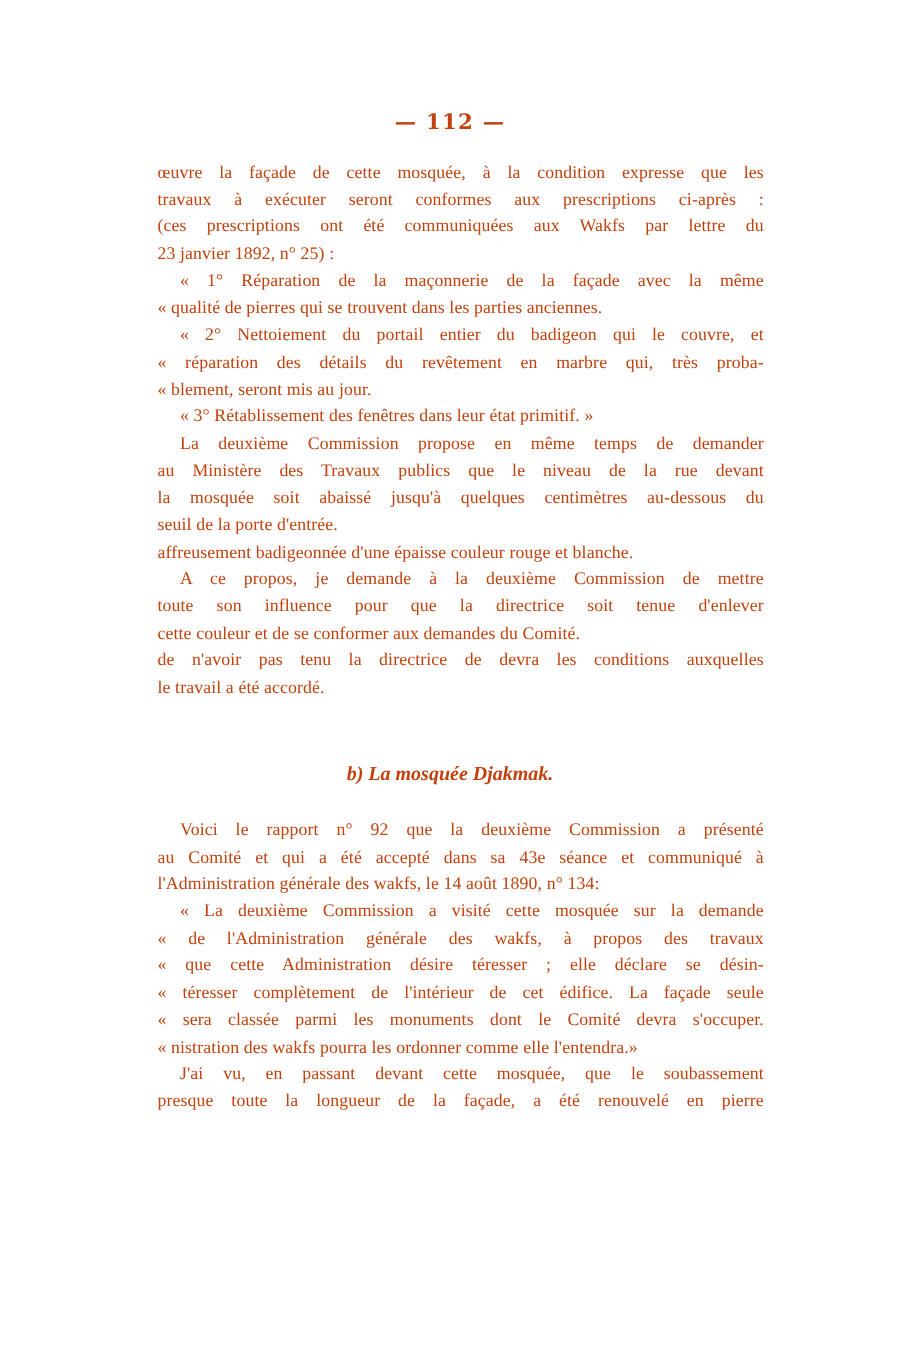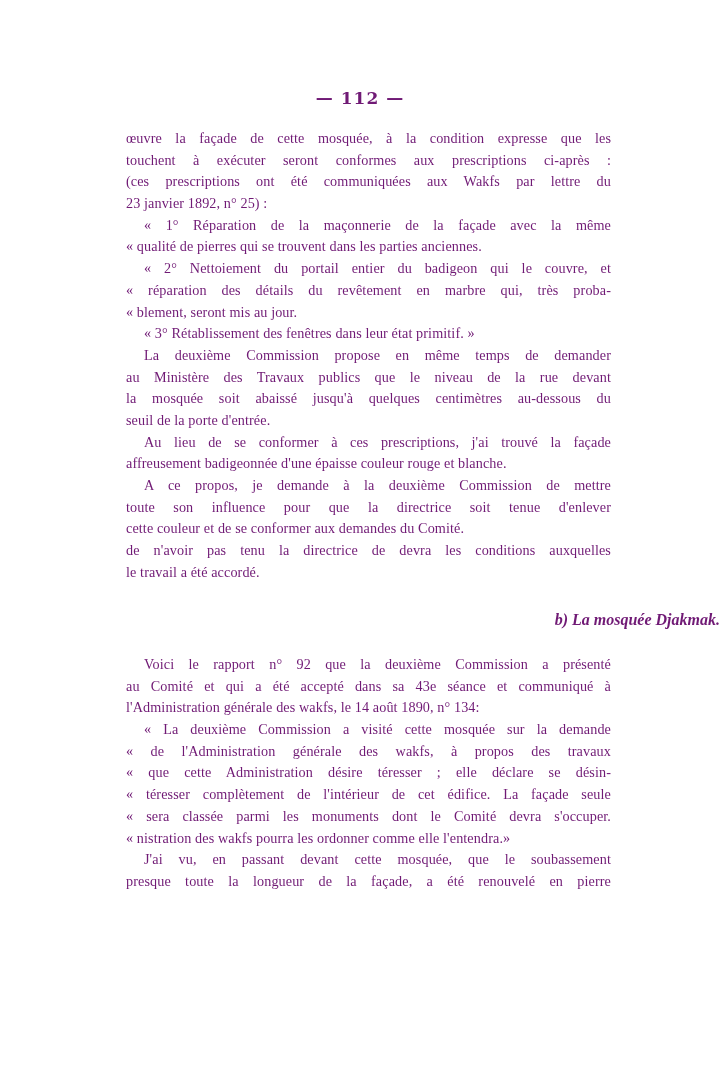--- a/index.html
+++ b/index.html
@@ -1,61 +1,60 @@
 <!DOCTYPE html>
 <html><head>
 <meta charset="utf-8">
 <style>
   html, body { margin: 0; padding: 0; background: #ffffff; }
   body { width: 720px; height: 1082px; position: relative; overflow: hidden; }
   .page {
     position: absolute; left: 0; top: 0; width: 720px; height: 1082px; background: #fff;
-    font-family: "DejaVu Serif", "Liberation Serif", serif; color: #701a75;
+    font-family: "DejaVu Serif", "Liberation Serif", serif; color: #c2410c;
   }
   .page-number {
     position: absolute; top: 88px; left: 0; width: 720px; text-align: center;
     font-weight: bold; font-size: 17px; letter-spacing: 1px;
   }
   .block { position: absolute; left: 126px; width: 485px; }
   .line {
     display: block; height: 21.7px; line-height: 21.7px; font-size: 14.2px;
     white-space: nowrap; text-align: justify; text-align-last: justify;
     font-family: "Liberation Serif", "DejaVu Serif", serif;
     font-weight: normal; letter-spacing: 0.1px;
   }
   .line.last { text-align-last: left; }
   .line.indent { padding-left: 18px; }
   .heading {
-    position: absolute; top: 611px; left: 0; width: 720px; text-align: right;
+    position: absolute; top: 611px; left: 0; width: 720px; text-align: center;
     font-family: "Liberation Serif", "DejaVu Serif", serif;
     font-style: italic; font-weight: bold; font-size: 16px;
   }
 </style>
 </head>
 <body>
 
 <div class="page">
   <div class="page-number">— 112 —</div>
 
   <div class="block" id="sec1" style="top:128px;">
       <span class="line">œuvre la façade de cette mosquée, à la condition expresse que les</span>
-      <span class="line">touchent à exécuter seront conformes aux prescriptions ci-après :</span>
+      <span class="line">travaux à exécuter seront conformes aux prescriptions ci-après :</span>
       <span class="line">(ces prescriptions ont été communiquées aux Wakfs par lettre du</span>
       <span class="line last">23 janvier 1892, n° 25) :</span>
       <span class="line indent">« 1° Réparation de la maçonnerie de la façade avec la même</span>
       <span class="line last">« qualité de pierres qui se trouvent dans les parties anciennes.</span>
       <span class="line indent">« 2° Nettoiement du portail entier du badigeon qui le couvre, et</span>
       <span class="line">« réparation des détails du revêtement en marbre qui, très proba-</span>
       <span class="line last">« blement, seront mis au jour.</span>
       <span class="line indent last">« 3° Rétablissement des fenêtres dans leur état primitif. »</span>
       <span class="line indent">La deuxième Commission propose en même temps de demander</span>
       <span class="line">au Ministère des Travaux publics que le niveau de la rue devant</span>
       <span class="line">la mosquée soit abaissé jusqu'à quelques centimètres au-dessous du</span>
       <span class="line last">seuil de la porte d'entrée.</span>
-      <span class="line indent">Au lieu de se conformer à ces prescriptions, j'ai trouvé la façade</span>
       <span class="line last">affreusement badigeonnée d'une épaisse couleur rouge et blanche.</span>
       <span class="line indent">A ce propos, je demande à la deuxième Commission de mettre</span>
       <span class="line">toute son influence pour que la directrice soit tenue d'enlever</span>
       <span class="line last">cette couleur et de se conformer aux demandes du Comité.</span>
       <span class="line">de n'avoir pas tenu la directrice de devra les conditions auxquelles</span>
       <span class="line last">le travail a été accordé.</span>
     </div>
 
   <div class="heading">b) La mosquée Djakmak.</div>
 

